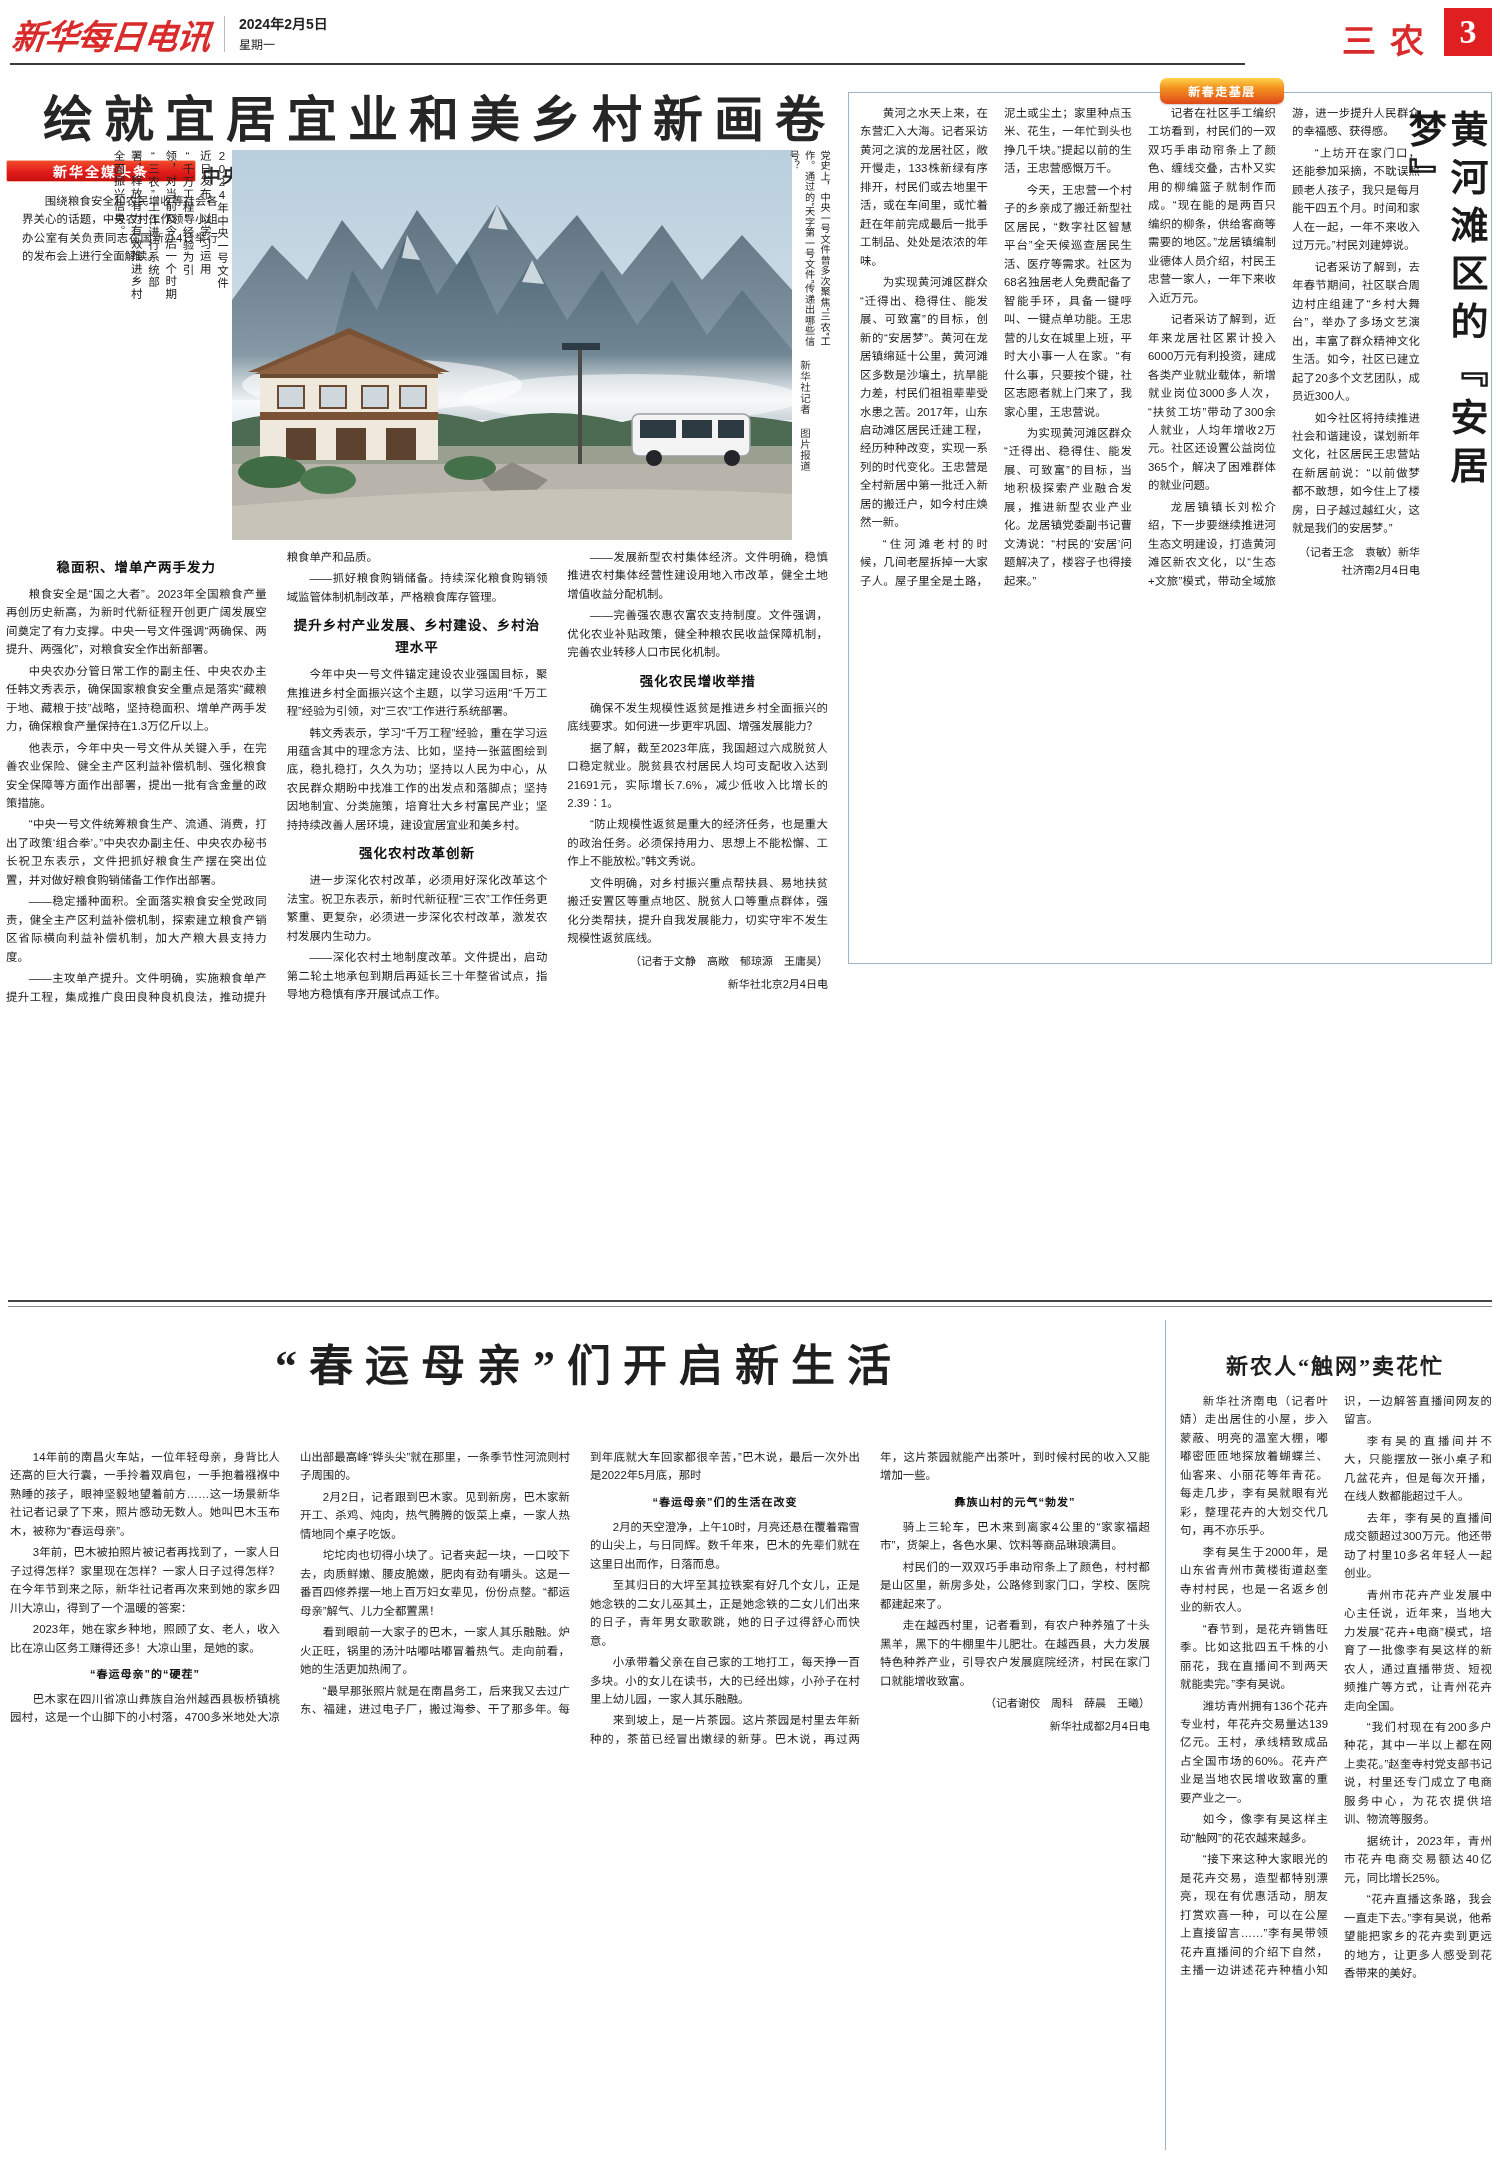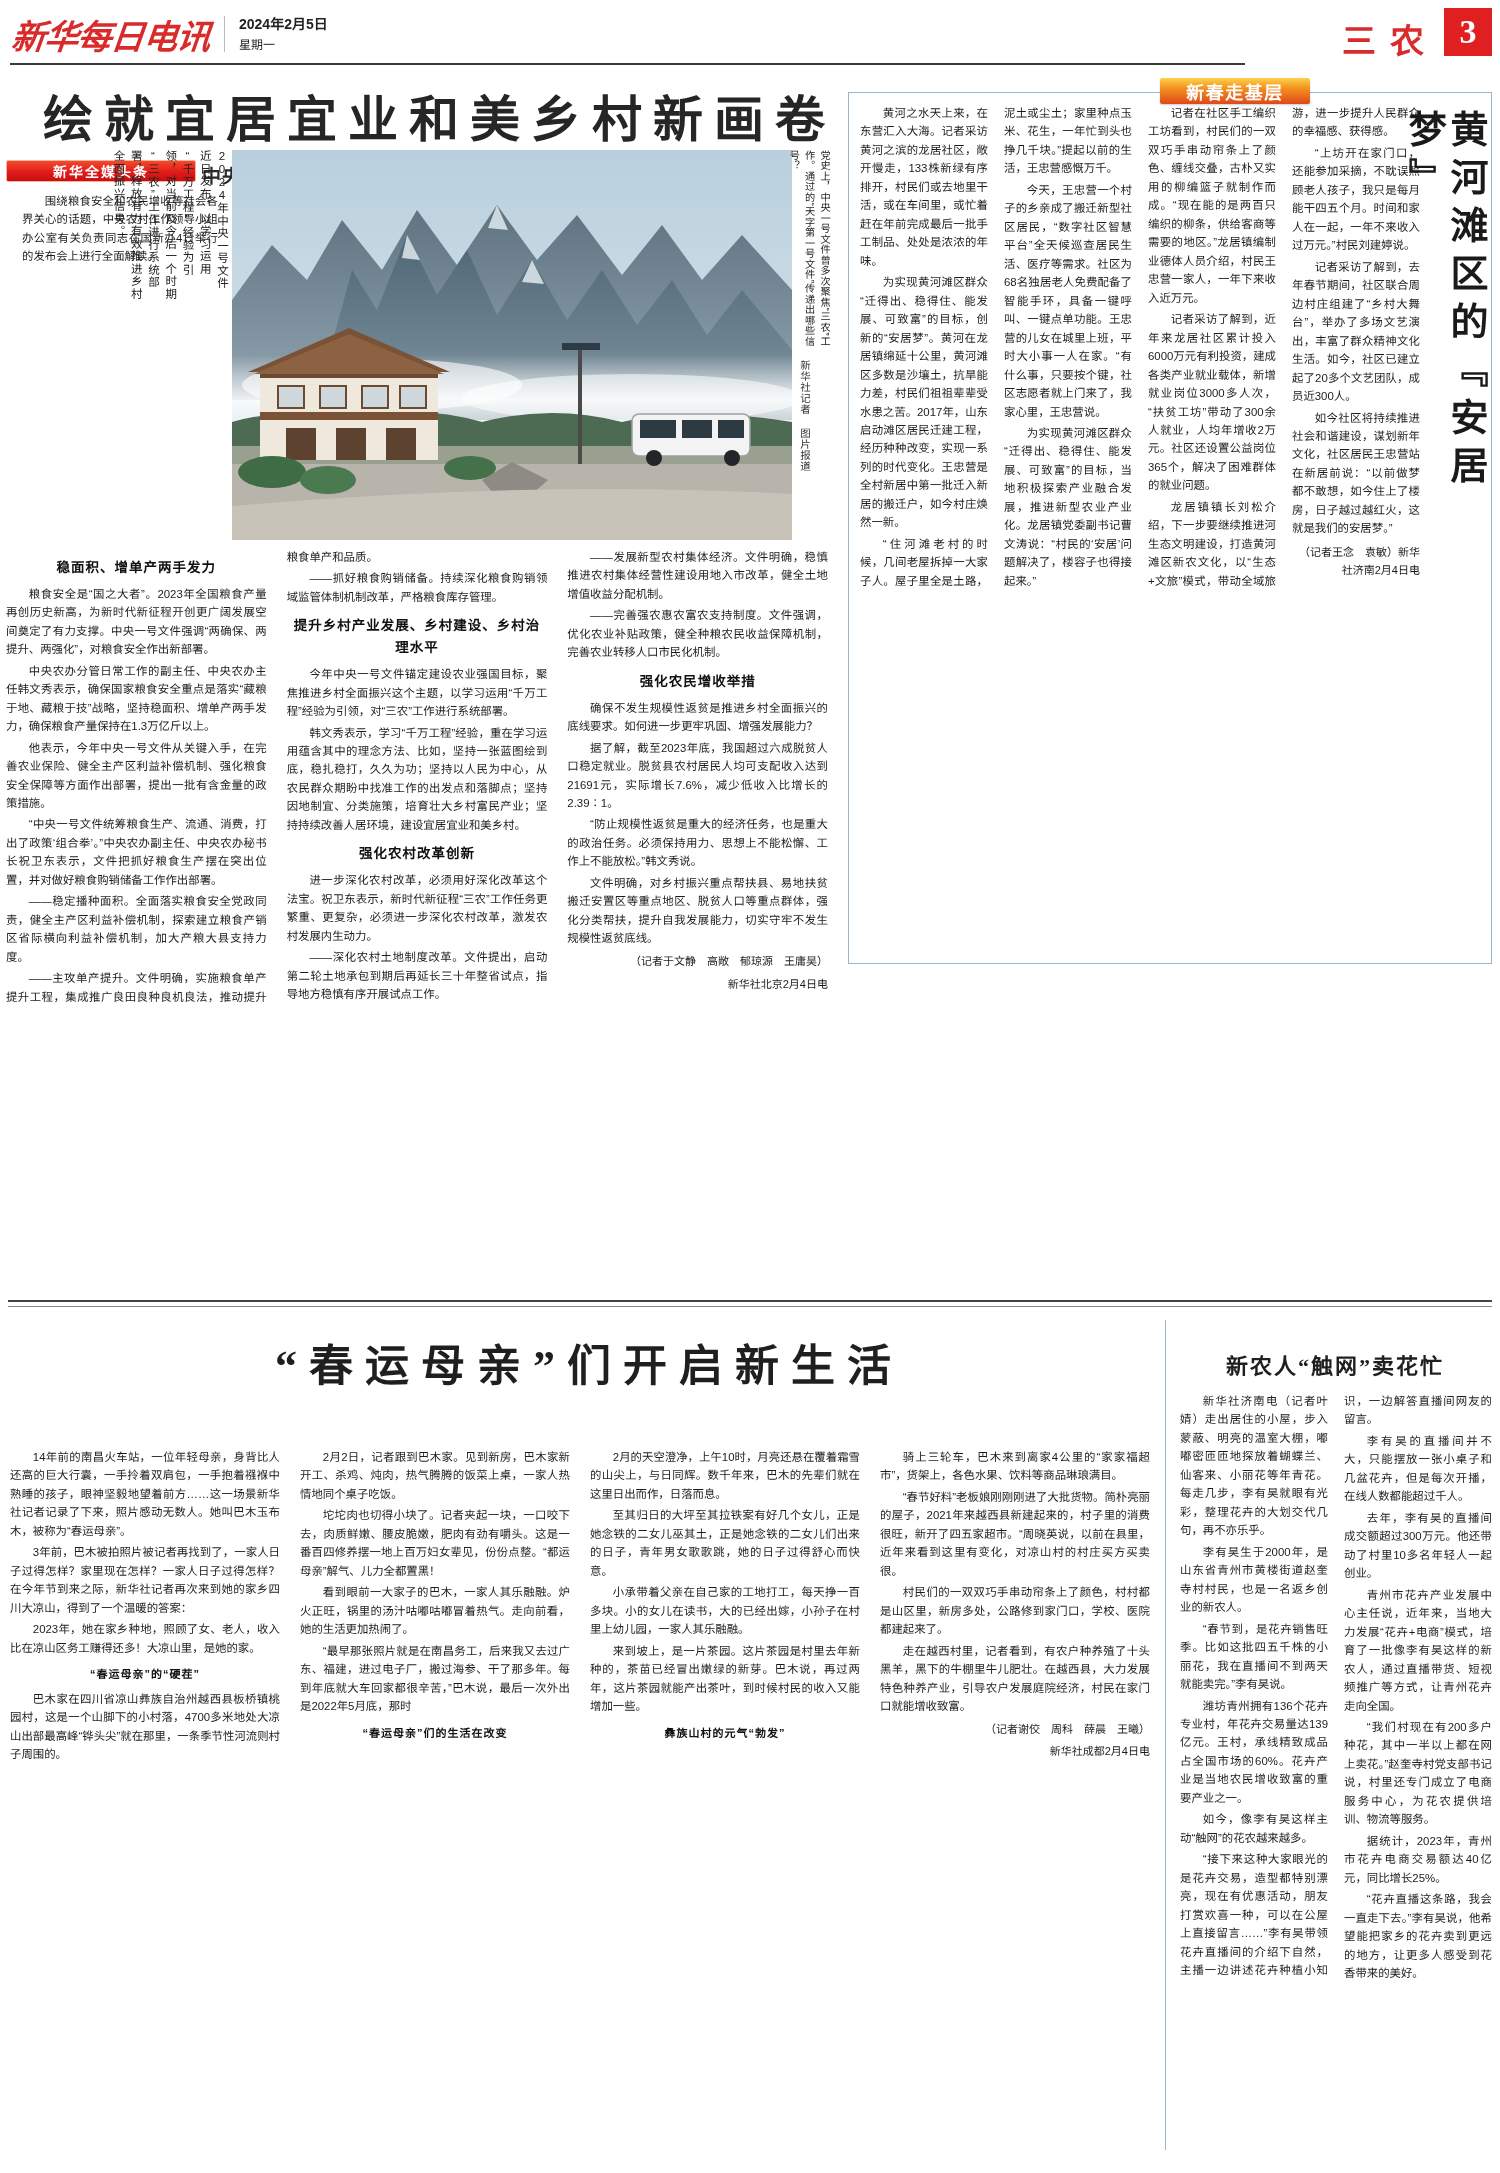--- a/index.html
+++ b/index.html
@@ -116,24 +116,24 @@
     font-family:"Liberation Sans", sans-serif;
   }
   .lead-body .sig { text-align:right; text-indent:0; font-size:11px; margin-top:5px; }
   .side-box {
     position:absolute; left: 848px; top: 92px; width: 644px; height: 872px;
     border-left: 1px solid #9fb4c6; border-right:1px solid #9fb4c6;
     border-top:1px solid #9fb4c6; border-bottom:1px solid #9fb4c6;
     background:#fff;
   }
   .badge-xinchun {
-    position:absolute; left: 1160px; top: 78px; width: 150px; height: 26px;
+    position:absolute; left: 1160px; top: 78px; width: 124px; height: 26px;
     background: linear-gradient(180deg,#ffd24a 0%, #f2901e 40%, #e0491a 100%);
-    color:#fff; font-size:18px; font-weight:bold; letter-spacing:1.5px;
-    display:flex; align-items:center; justify-content:center; border-radius:2px;
+    color:#fff; font-size:12px; font-weight:bold; letter-spacing:1.5px;
+    display:flex; align-items:center; justify-content:center; border-radius:7px;
     font-family:"Liberation Serif", serif;
     box-shadow: 0 1px 2px rgba(0,0,0,.2);
   }
   .v-headline {
     position:absolute; right: 14px; top: 110px; width: 62px; height: 460px;
     writing-mode: vertical-rl; text-orientation: upright;
     font-size: 38px; font-weight:bold; letter-spacing: 10px; color:#1a1a1a;
     font-family:"Liberation Serif", serif; line-height:1.1;
   }
   .v-cols {
@@ -362,21 +362,20 @@
     <p>“最早那张照片就是在南昌务工，后来我又去过广东、福建，进过电子厂，搬过海参、干了那多年。每到年底就大车回家都很辛苦，”巴木说，最后一次外出是2022年5月底，那时</p>
 
     <h3>“春运母亲”们的生活在改变</h3>
     <p>2月的天空澄净，上午10时，月亮还悬在覆着霜雪的山尖上，与日同辉。数千年来，巴木的先辈们就在这里日出而作，日落而息。</p>
     <p>至其归日的大坪至其拉铁案有好几个女儿，正是她念铁的二女儿巫其土，正是她念铁的二女儿们出来的日子，青年男女歌歌跳，她的日子过得舒心而快意。</p>
     <p>小承带着父亲在自己家的工地打工，每天挣一百多块。小的女儿在读书，大的已经出嫁，小孙子在村里上幼儿园，一家人其乐融融。</p>
     <p>来到坡上，是一片茶园。这片茶园是村里去年新种的，茶苗已经冒出嫩绿的新芽。巴木说，再过两年，这片茶园就能产出茶叶，到时候村民的收入又能增加一些。</p>
 
     <h3>彝族山村的元气“勃发”</h3>
     <p>骑上三轮车，巴木来到离家4公里的“家家福超市”，货架上，各色水果、饮料等商品琳琅满目。</p>
-    <p>“春节好料”老板娘刚刚刚进了大批货物。简朴亮丽的屋子，2021年来越西县新建起来的，村子里的消费很旺，新开了四五家超市。“周晓英说，以前在县里，近年来看到这里有变化，对凉山村的村庄买方买卖很。</p>
     <p>村民们的一双双巧手串动帘条上了颜色，村村都是山区里，新房多处，公路修到家门口，学校、医院都建起来了。</p>
     <p>走在越西村里，记者看到，有农户种养殖了十头黑羊，黑下的牛棚里牛儿肥壮。在越西县，大力发展特色种养产业，引导农户发展庭院经济，村民在家门口就能增收致富。</p>
     <p class="sig">（记者谢佼　周科　薛晨　王曦）</p>
     <p class="sig">新华社成都2月4日电</p>
   </div>
 
   <div class="vsep-bottom"></div>
   <div class="headline-br">新农人“触网”卖花忙</div>
   <div class="br-body">
     <p>新华社济南电（记者叶婧）走出居住的小屋，步入蒙蔽、明亮的温室大棚，嘟嘟密匝匝地探放着蝴蝶兰、仙客来、小丽花等年青花。每走几步，李有昊就眼有光彩，整理花卉的大划交代几句，再不亦乐乎。</p>

